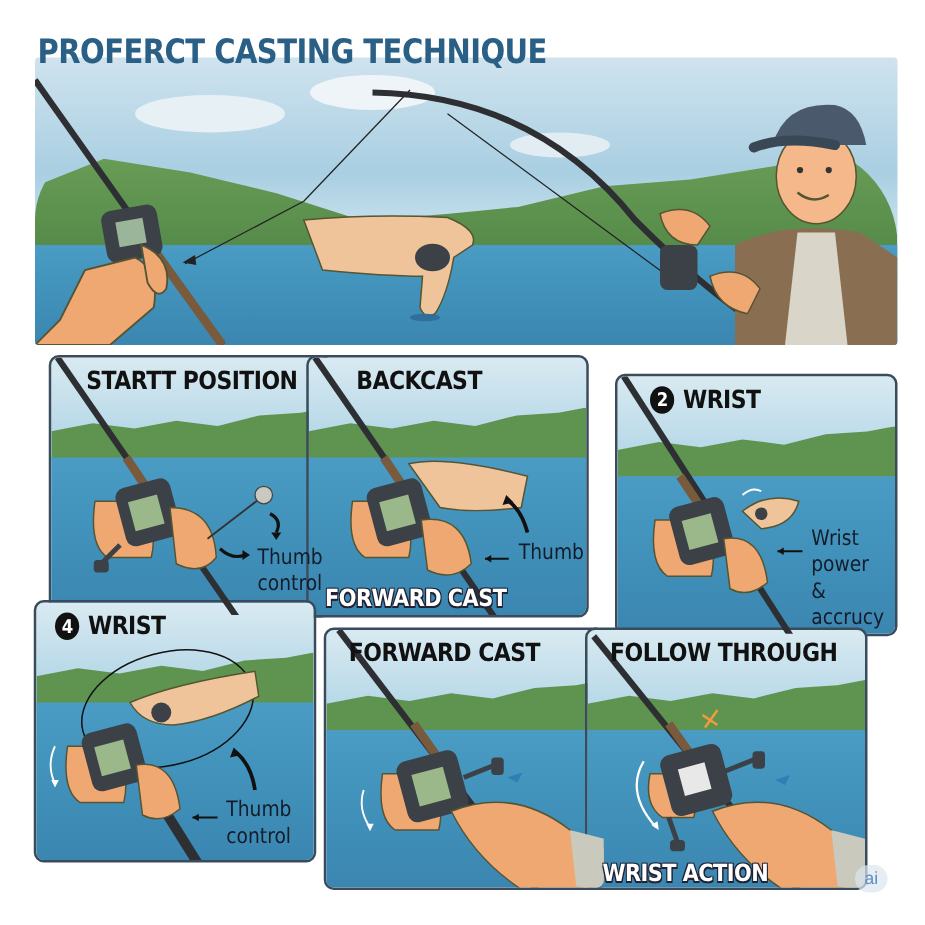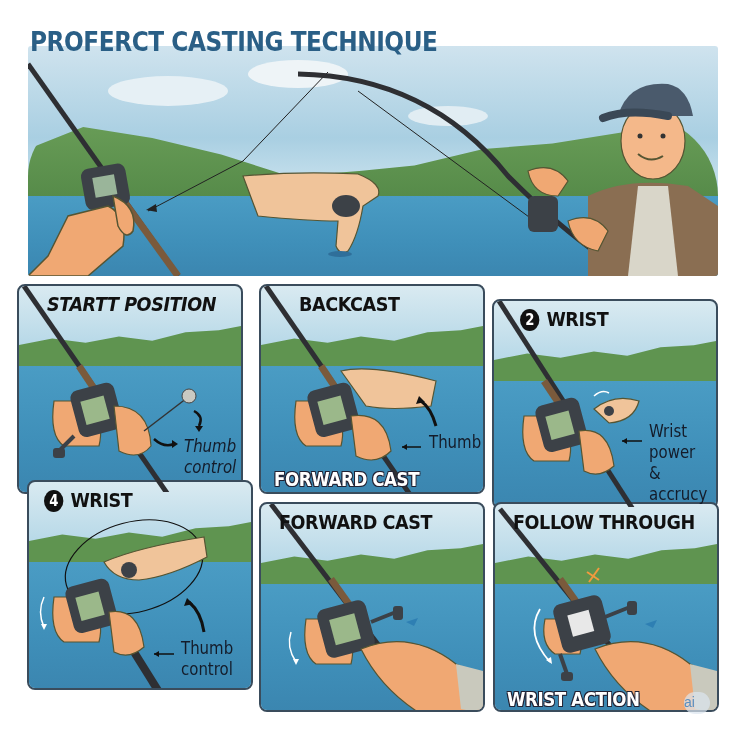--- a/index.html
+++ b/index.html
@@ -53,21 +53,21 @@
     position: absolute; font-family: "DejaVu Sans", sans-serif; font-weight: bold;
     font-size: 19px; color: #fff; letter-spacing: -0.5px; z-index: 4;
     text-shadow: -1px -1px 0 #223, 1px -1px 0 #223, -1px 1px 0 #223, 1px 1px 0 #223;
     transform: scaleX(0.88); transform-origin: left top; white-space: nowrap;
   }
   svg.art { position: absolute; left: 0; top: 0; z-index: 2; }
 
   .ai-badge {
     position: absolute; left: 684px; top: 692px; width: 26px; height: 22px;
     border-radius: 11px; background: rgba(220,230,240,0.7);
-    color: #5a8fc0; font-size: 14px; text-align: left; line-height: 21px; z-index: 6;
+    color: #5a8fc0; font-size: 14px; text-align: center; line-height: 21px; z-index: 6;
   }
 </style>
 </head>
 <body>
 
 <div class="title">PROFERCT CASTING TECHNIQUE</div>
 
 <div class="hero">
   <div class="trees" style="top:70px;height:110px;border-radius:60px 80px 0 0;background:linear-gradient(#6a9e58,#4f8444);clip-path:polygon(0 30%,8% 10%,18% 20%,28% 35%,38% 55%,48% 50%,56% 45%,66% 30%,76% 25%,86% 15%,100% 10%,100% 100%,0 100%);"></div>
   <div class="water" style="top:150px;"></div>
@@ -102,21 +102,21 @@
     <path d="M590 70 Q600 35 640 38 Q660 42 665 70 Z" fill="#4a5a6c"></path>
     <path d="M575 72 Q600 62 640 70" fill="none" stroke="#3a4856" stroke-width="8" stroke-linecap="round"></path>
     <path d="M610 108 Q622 118 635 110" fill="none" stroke="#553" stroke-width="2"></path>
     <circle cx="612" cy="90" r="2.5" fill="#333"></circle>
       <circle cx="635" cy="90" r="2.5" fill="#333"></circle>
     <path d="M500 125 Q525 115 540 135 L530 150 Q505 150 500 125 Z" fill="#f0a873" stroke="#553" stroke-width="1.2"></path>
     <path d="M540 175 Q565 165 580 185 L570 205 Q545 200 540 175 Z" fill="#f0a873" stroke="#553" stroke-width="1.2"></path>
   </svg>
 </div>
 
-<div class="panel" style="left:17px;top:284px;font-style:italic;">
+<div class="panel" style="left:39px;top:284px;">
   <div class="trees" style="top:40px;height:42px;clip-path:polygon(0 45%,15% 30%,30% 40%,45% 25%,60% 35%,75% 15%,90% 10%,100% 0,100% 100%,0 100%);"></div>
   <div class="water" style="top:80px;"></div>
   <svg class="art" width="226" height="210">
     <line x1="5" y1="0" x2="150" y2="210" stroke="#2e2f33" stroke-width="5"></line>
     <line x1="60" y1="80" x2="90" y2="125" stroke="#7a5a3c" stroke-width="7"></line>
     <path d="M35 115 Q30 150 45 160 L80 160 Q85 140 75 115 Z" fill="#f0a873" stroke="#553" stroke-width="1.2"></path>
     <rect x="55" y="100" width="45" height="48" rx="8" fill="#3c4147" transform="rotate(-15 77 124)"></rect>
     <rect x="64" y="112" width="24" height="24" fill="#9bb88a" transform="rotate(-15 77 124)"></rect>
     <path d="M95 120 Q130 120 132 160 Q120 175 100 165 Z" fill="#f0a873" stroke="#553" stroke-width="1.2"></path>
     <line x1="40" y1="165" x2="55" y2="150" stroke="#3c4147" stroke-width="4"></line>
@@ -130,21 +130,21 @@
   </svg>
   <div class="panel-title" style="left:28px;">
     <span>STARTT POSITION</span>
   </div>
   <div class="caption" style="left:165px;top:150px;">
     <div>Thumb</div>
     <div>control</div>
   </div>
 </div>
 
-<div class="panel" style="left:259px;top:284px;">
+<div class="panel" style="left:245px;top:284px;">
   <div class="trees" style="top:40px;height:42px;clip-path:polygon(0 45%,15% 30%,30% 40%,45% 25%,60% 35%,75% 15%,90% 10%,100% 0,100% 100%,0 100%);"></div>
   <div class="water" style="top:80px;"></div>
   <svg class="art" width="226" height="210">
     <line x1="5" y1="0" x2="150" y2="210" stroke="#2e2f33" stroke-width="5"></line>
     <line x1="60" y1="80" x2="90" y2="125" stroke="#7a5a3c" stroke-width="7"></line>
     <path d="M80 85 Q110 78 175 95 L170 120 Q130 125 105 120 Z" fill="#f0c49a" stroke="#553" stroke-width="1.2"></path>
     <path d="M35 115 Q30 150 45 160 L80 160 Q85 140 75 115 Z" fill="#f0a873" stroke="#553" stroke-width="1.2"></path>
     <rect x="50" y="100" width="45" height="48" rx="8" fill="#3c4147" transform="rotate(-15 72 124)"></rect>
     <rect x="59" y="112" width="24" height="24" fill="#9bb88a" transform="rotate(-15 72 124)"></rect>
     <path d="M90 130 Q125 125 130 165 Q115 180 95 170 Z" fill="#f0a873" stroke="#553" stroke-width="1.2"></path>
@@ -231,21 +231,21 @@
     <path d="M195 160 L226 168 L226 210 L200 205 Z" fill="#c9c9bd"></path>
     <path d="M145 118 l12 -4 l-4 8 z" fill="#2e7fb3"></path>
     <path d="M30 128 Q25 143 35 158" fill="none" stroke="#fff" stroke-width="1.5"></path>
     <path d="M32 155 l3 6 l3 -6 z" fill="#fff"></path>
   </svg>
   <div class="panel-title" style="left:18px;">
     <span>FORWARD CAST</span>
   </div>
 </div>
 
-<div class="panel" style="left:493px;top:502px;">
+<div class="panel" style="left:468px;top:502px;">
   <div class="trees" style="top:40px;height:42px;clip-path:polygon(0 45%,15% 30%,30% 40%,45% 25%,60% 35%,75% 15%,90% 10%,100% 0,100% 100%,0 100%);"></div>
   <div class="water" style="top:80px;"></div>
   <svg class="art" width="226" height="210">
     <line x1="5" y1="5" x2="170" y2="210" stroke="#2e2f33" stroke-width="5"></line>
     <line x1="65" y1="75" x2="90" y2="110" stroke="#7a5a3c" stroke-width="7"></line>
     <path d="M92 68 l12 8 M104 64 l-10 14" stroke="#f19a3e" stroke-width="2"></path>
     <path d="M50 115 Q45 140 60 150 L85 150 Q90 130 80 115 Z" fill="#f0a873" stroke="#553" stroke-width="1.2"></path>
     <rect x="62" y="95" width="50" height="50" rx="8" fill="#3c4147" transform="rotate(-15 87 120)"></rect>
     <rect x="75" y="108" width="22" height="22" fill="#e8e8e8" transform="rotate(-15 87 120)"></rect>
     <line x1="110" y1="113" x2="135" y2="103" stroke="#3c4147" stroke-width="4"></line>

